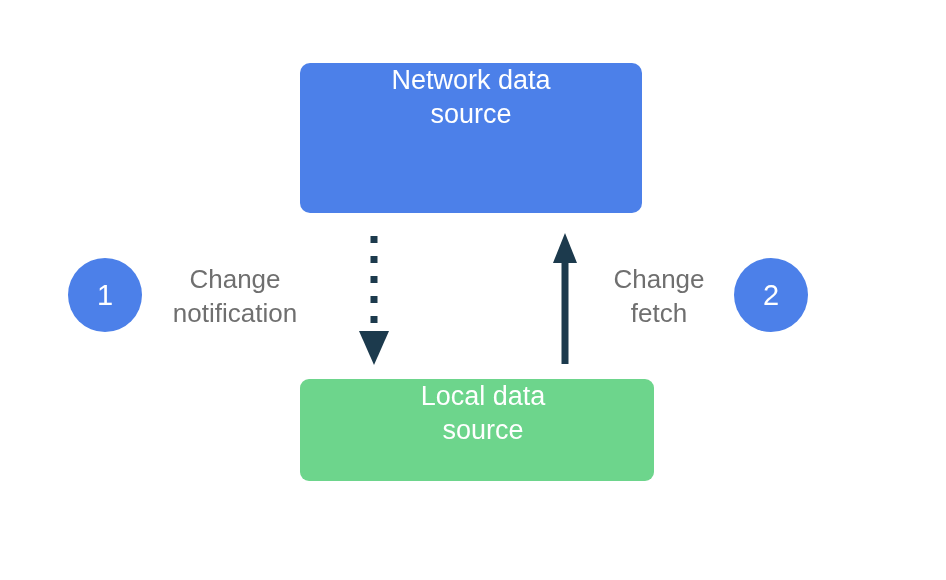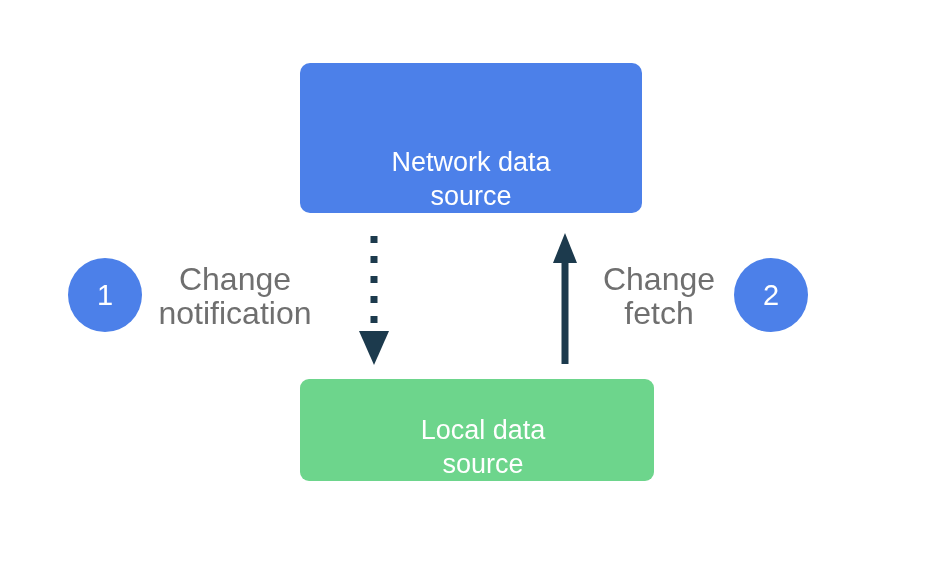--- a/index.html
+++ b/index.html
@@ -11,21 +11,21 @@
     position: relative;
     width: 946px;
     height: 580px;
     background: var(--background, #ffffff);
     overflow: hidden;
     font-family: "Liberation Sans", sans-serif;
   }
   .node-box {
     position: absolute;
     display: flex;
-    align-items: flex-end;
+    align-items: flex-start;
     justify-content: center;
     text-align: center;
   }
   .node-box .node-label {
     color: var(--text-on-fill, #ffffff);
     font-size: 27px;
     line-height: 34px;
     white-space: pre-line;
   }
   .node-network {
@@ -75,21 +75,21 @@
     align-items: center;
     justify-content: center;
   }
   .badge-1 { left: 68px; top: 258px; }
   .badge-2 { left: 734px; top: 258px; }
   .step-label {
     position: absolute;
     width: 200px;
     text-align: center;
     color: var(--label-grey, #6F6F6F);
-    font-size: 32px;
+    font-size: 26px;
     line-height: 34px;
     white-space: pre-line;
   }
   .label-1 { left: 135px; top: 262px; }
   .label-2 { left: 559px; top: 262px; }
 </style>
 </head>
 <body>
 
 <div class="canvas">

